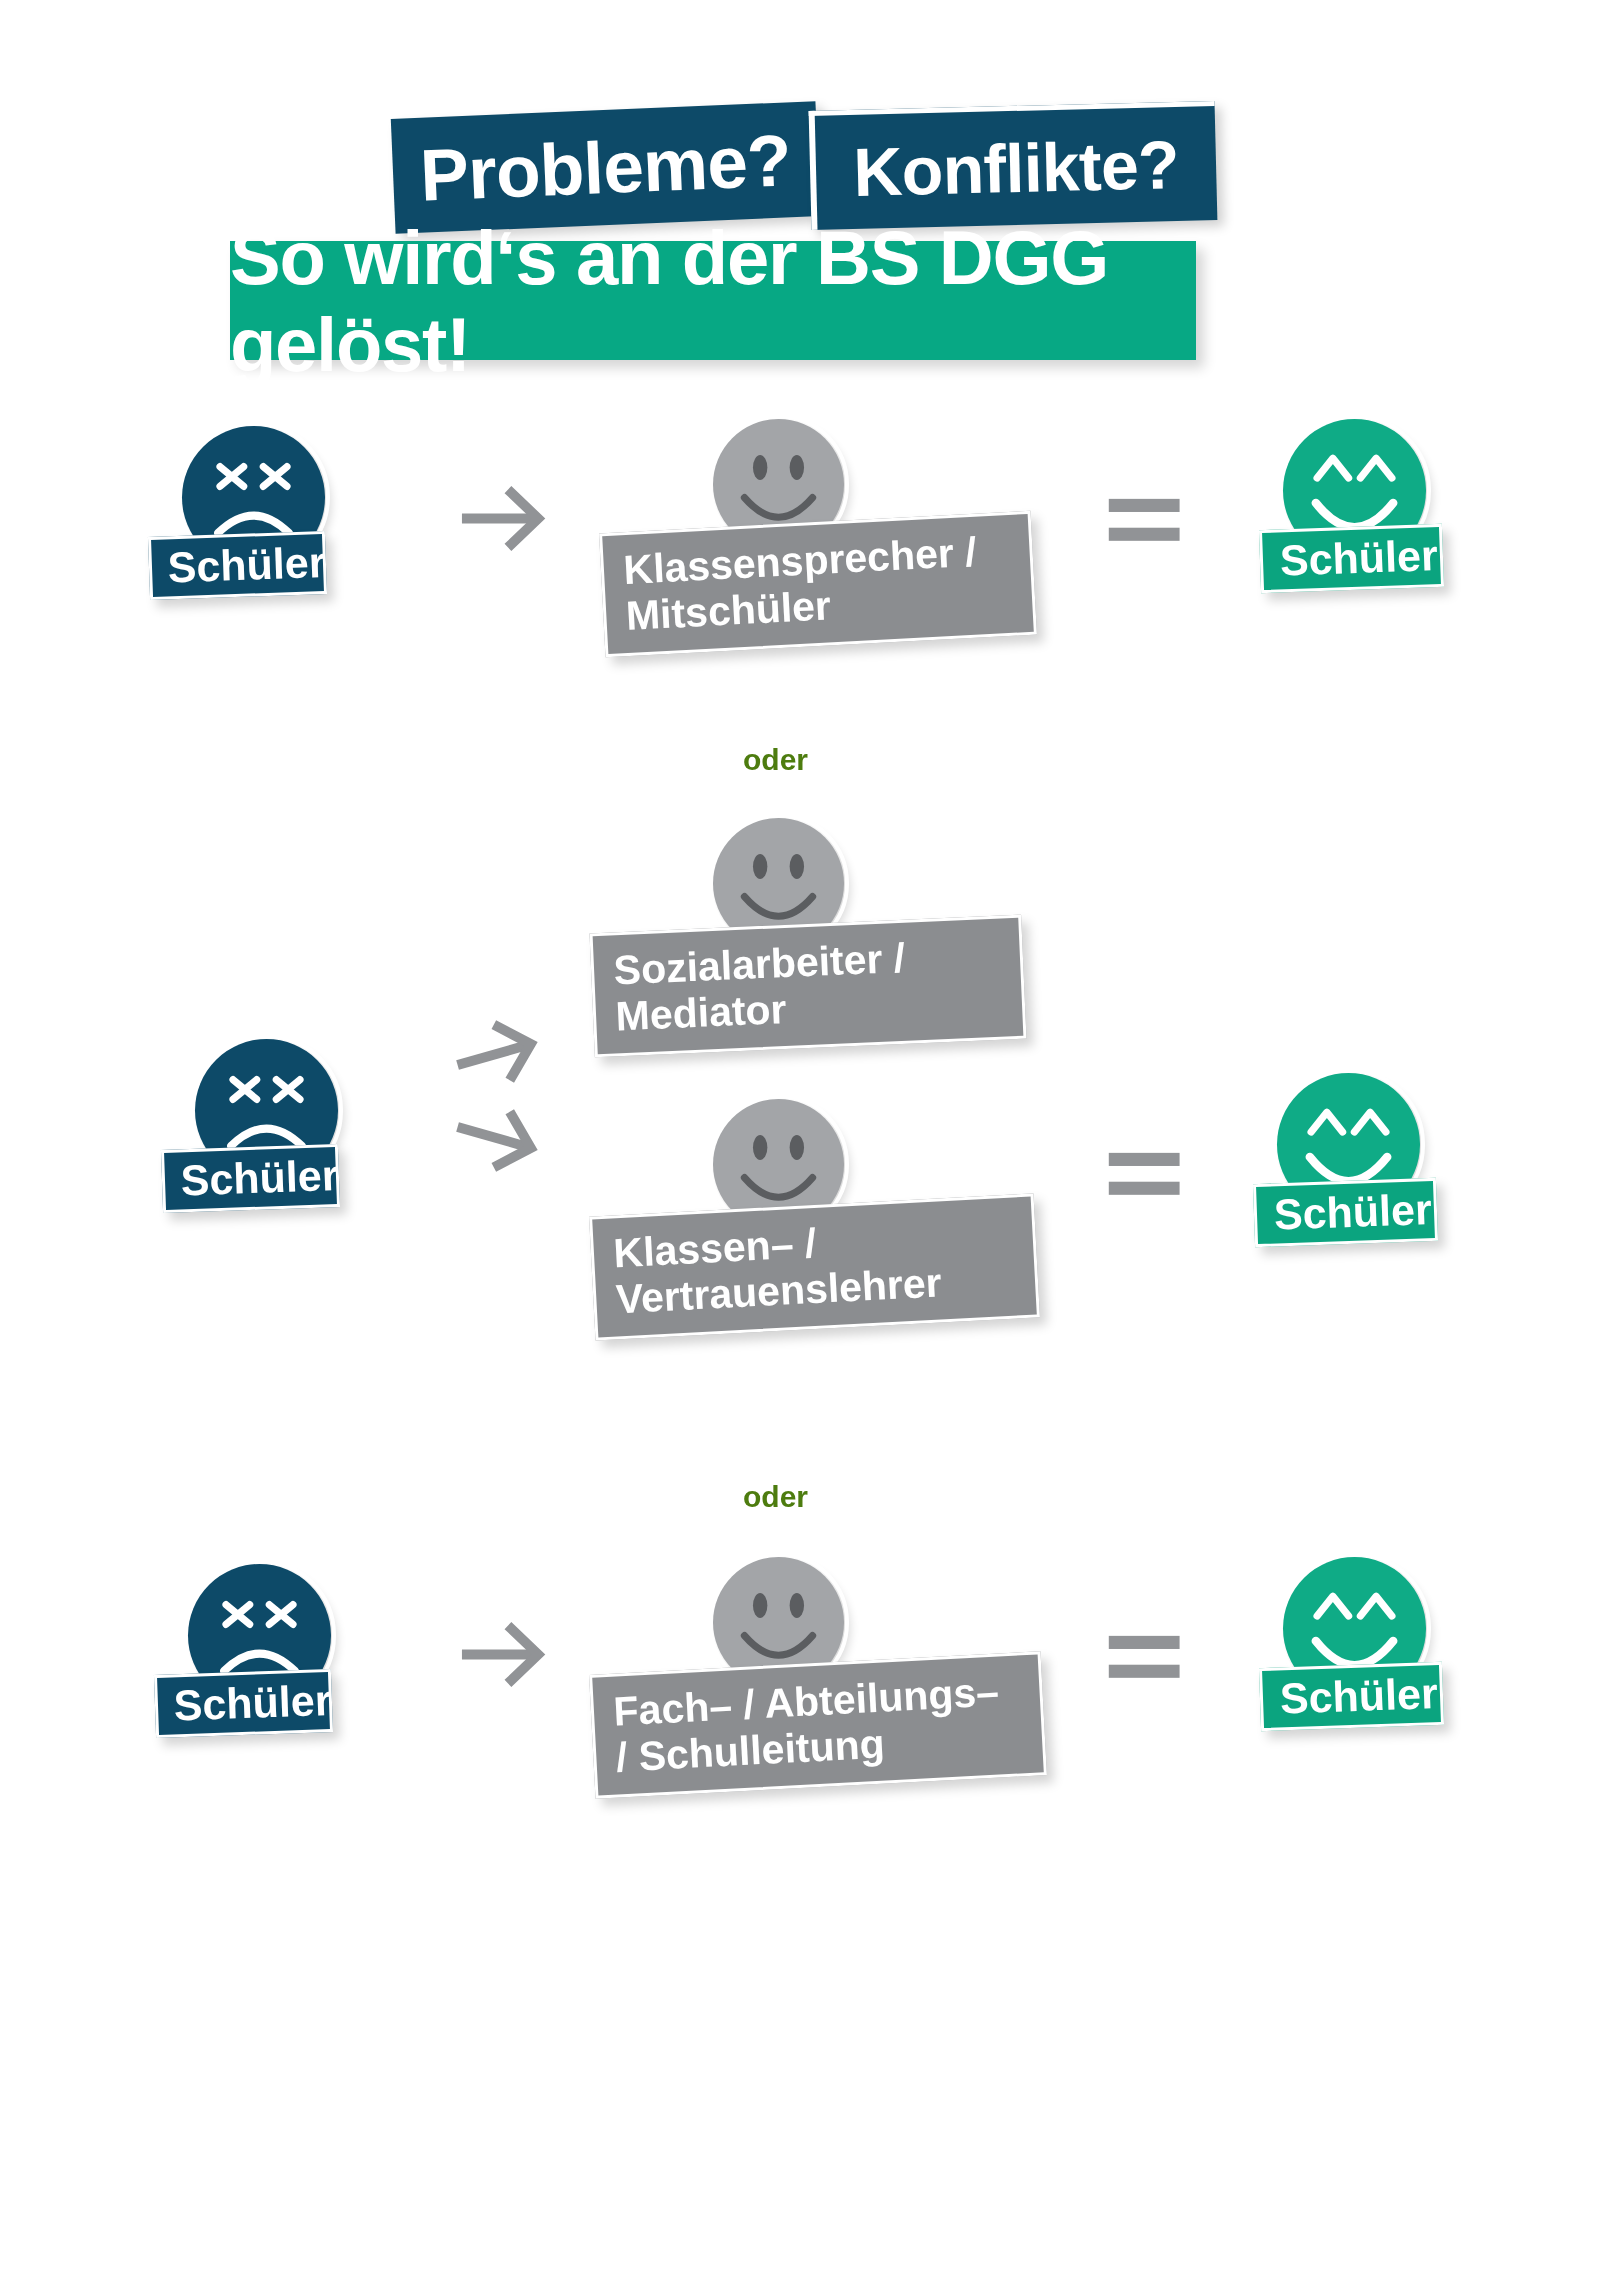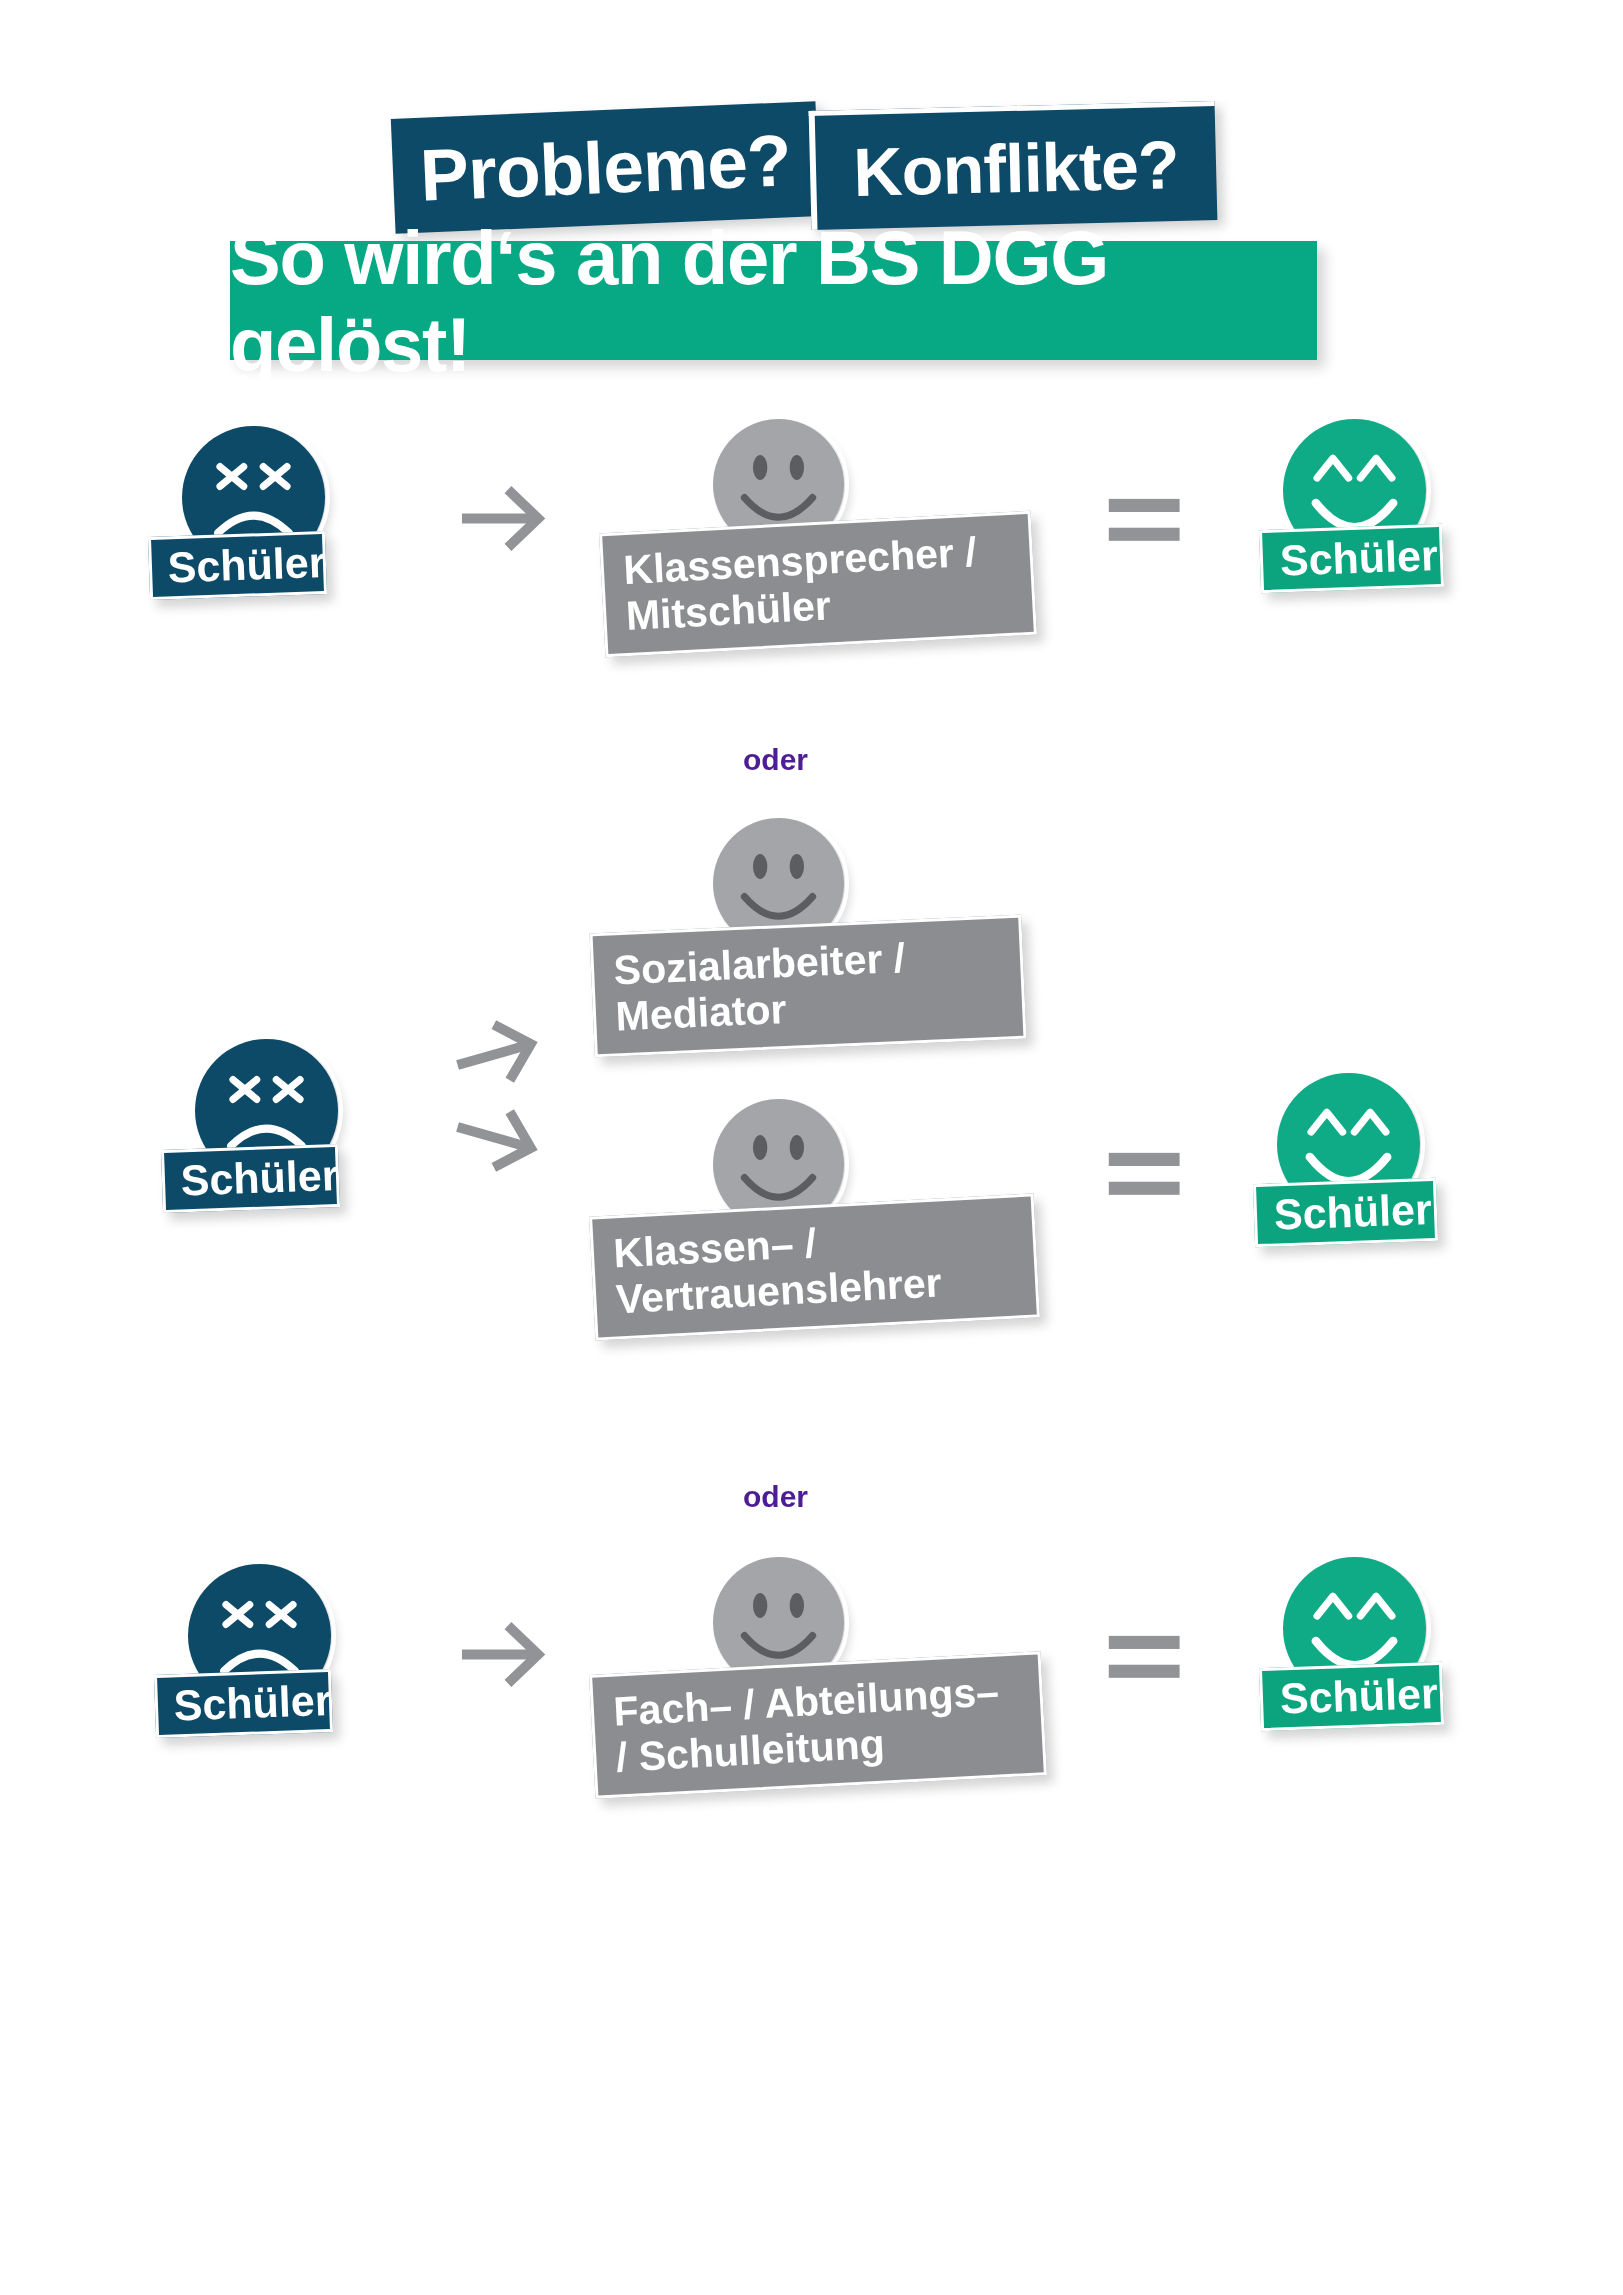--- a/index.html
+++ b/index.html
@@ -52,21 +52,21 @@
     font-size: 68px;
     border-left: 6.5px solid #ffffff;
     border-top: 5.2px solid #ffffff;
     box-shadow: 6.5px 6.5px 10.5px rgba(0,0,0,0.18);
     z-index: 3;
   }
   #title-green {
     position: absolute;
     left: 230px;
     top: 241px;
-    width: 1087px;
+    width: 966px;
     height: 119px;
     background: #07a884;
     color: #ffffff;
     font-weight: bold;
     font-size: 76px;
     display: flex;
     align-items: center;
     justify-content: center;
     letter-spacing: -1.3px;
     box-shadow: 7.9px 7.9px 11.8px rgba(0,0,0,0.16);
@@ -125,21 +125,21 @@
 
   .label span { display: block; line-height: 1.12; }
 
   
   .arrow-icon, .equals-icon { position: absolute; }
   .arrow-icon svg, .equals-icon svg { display: block; }
 
   
   .oder {
     position: absolute;
-    color: #4c1d95;
+    color: #4d7c0f;
     font-weight: bold;
     font-size: 30px;
     letter-spacing: 0px;
   }
 </style>
 </head>
 <body>
 
 <div id="header-area">
 

